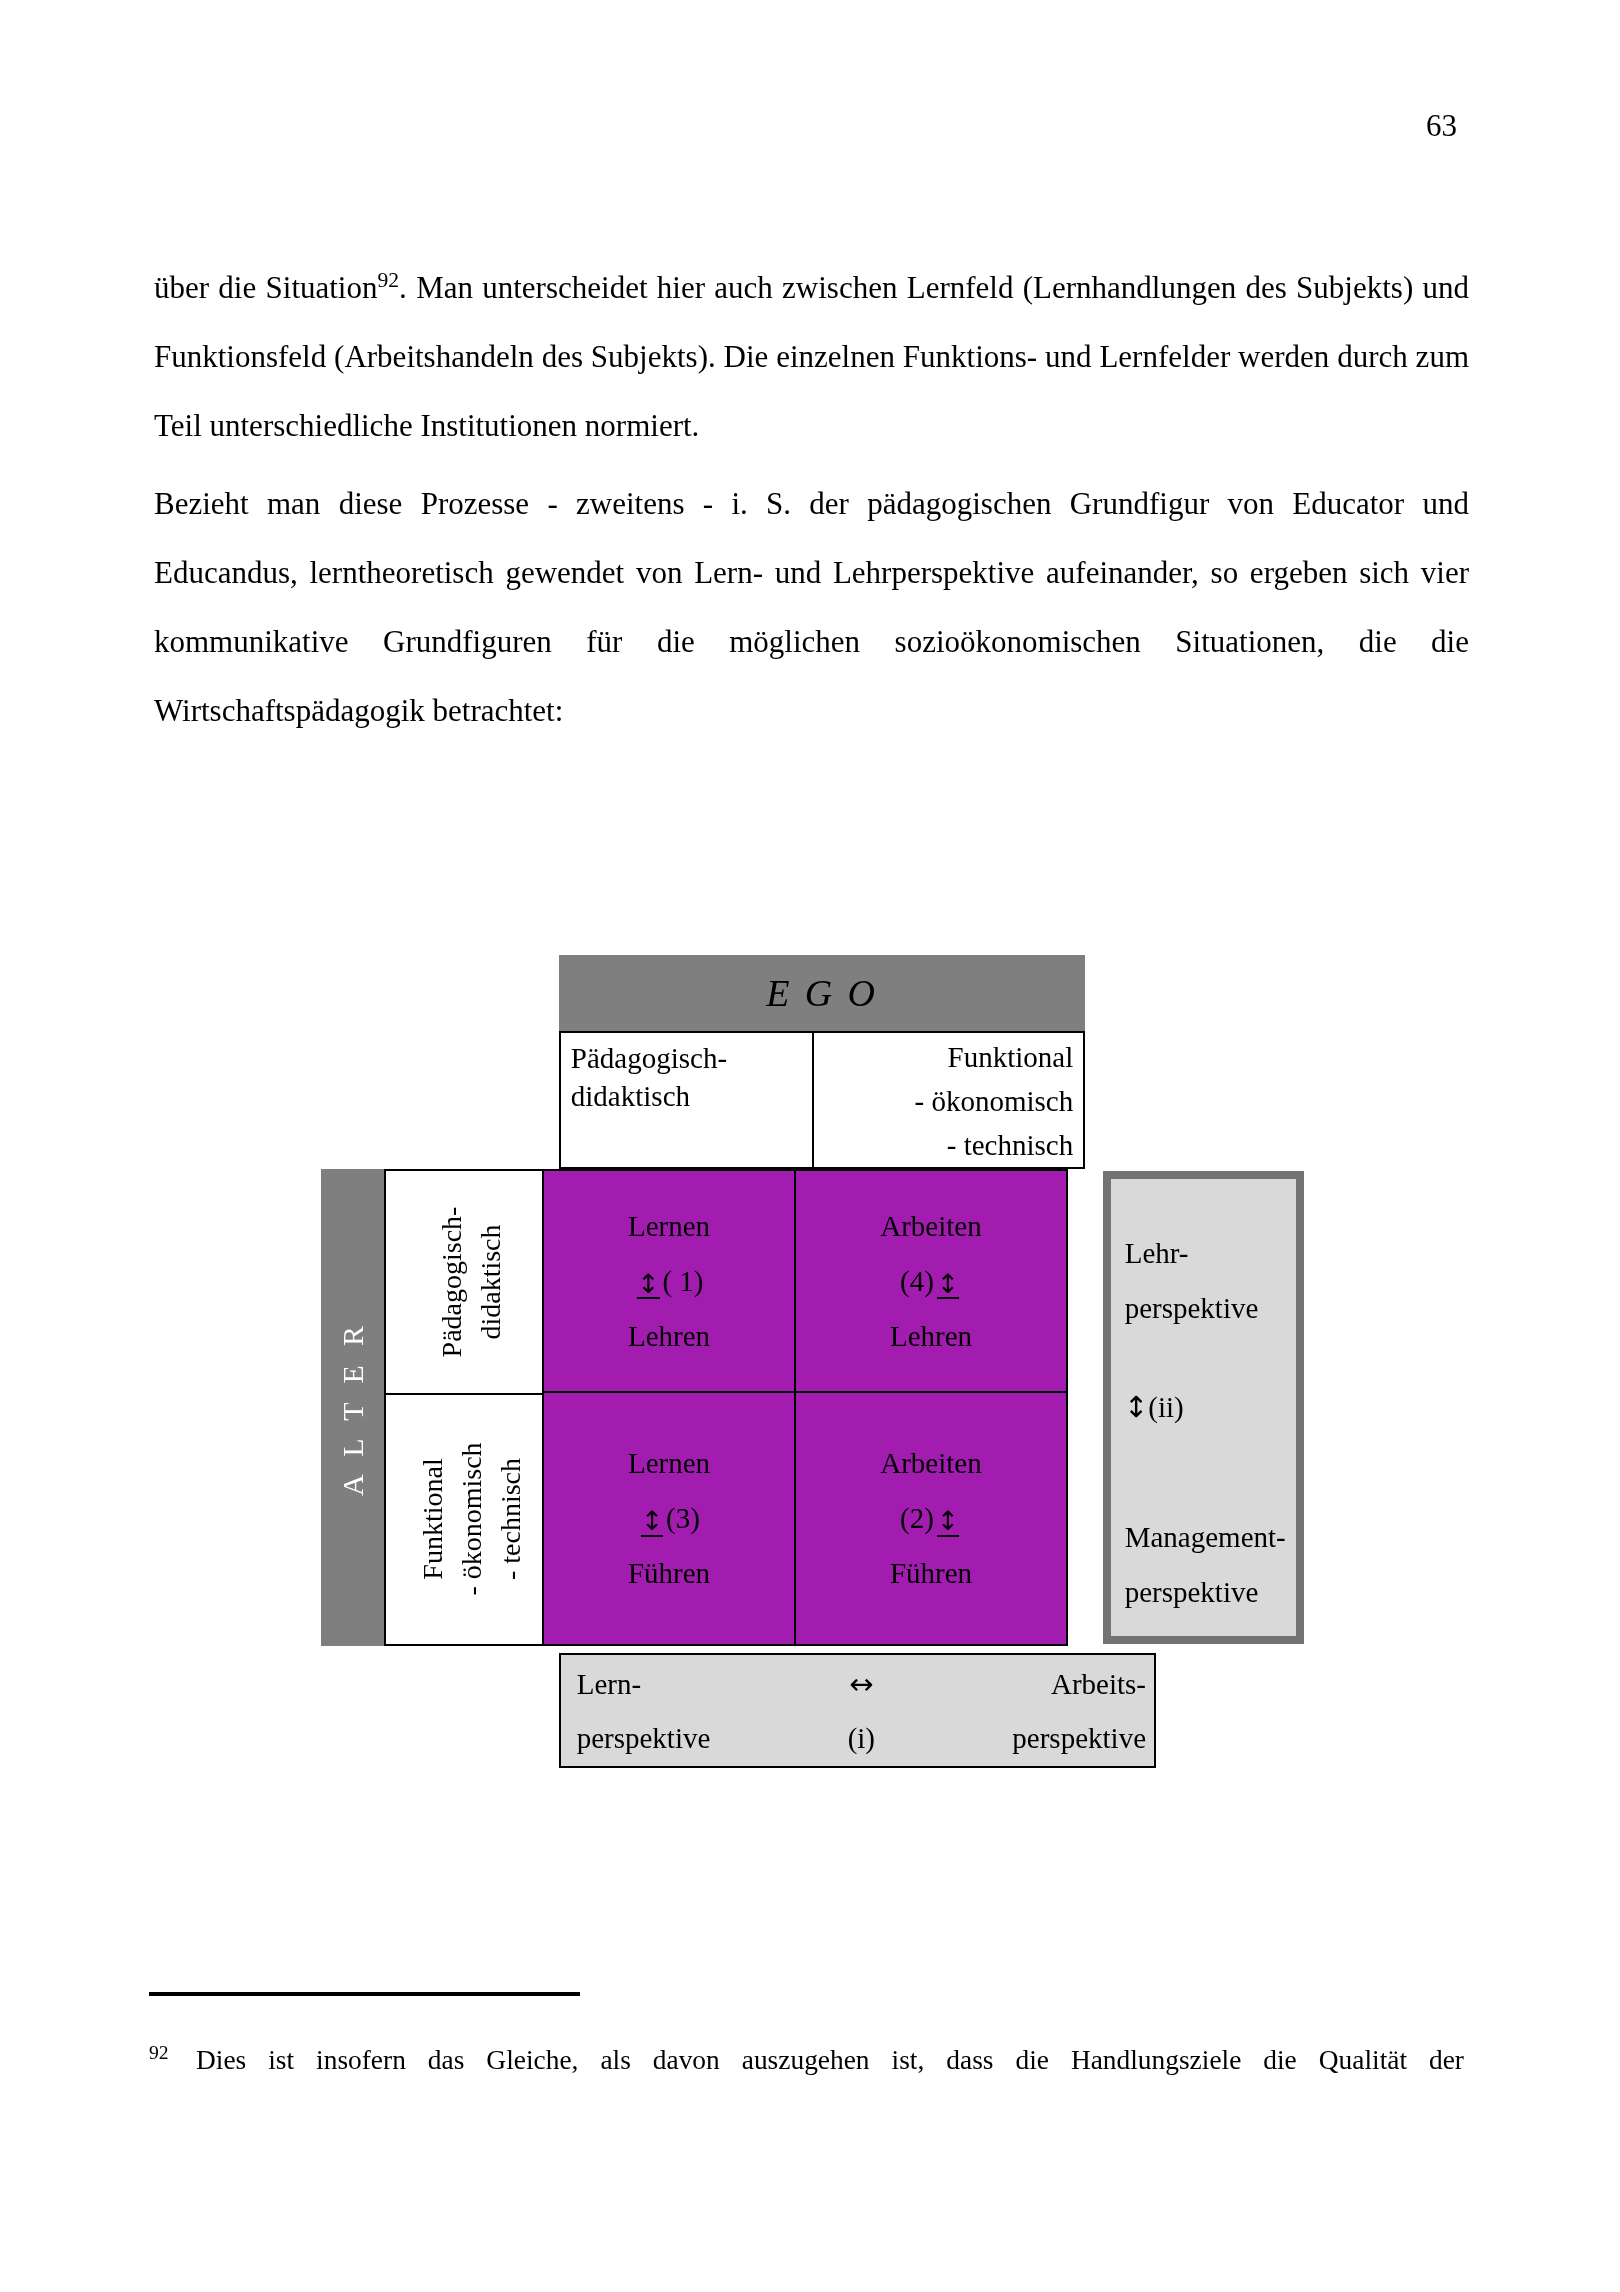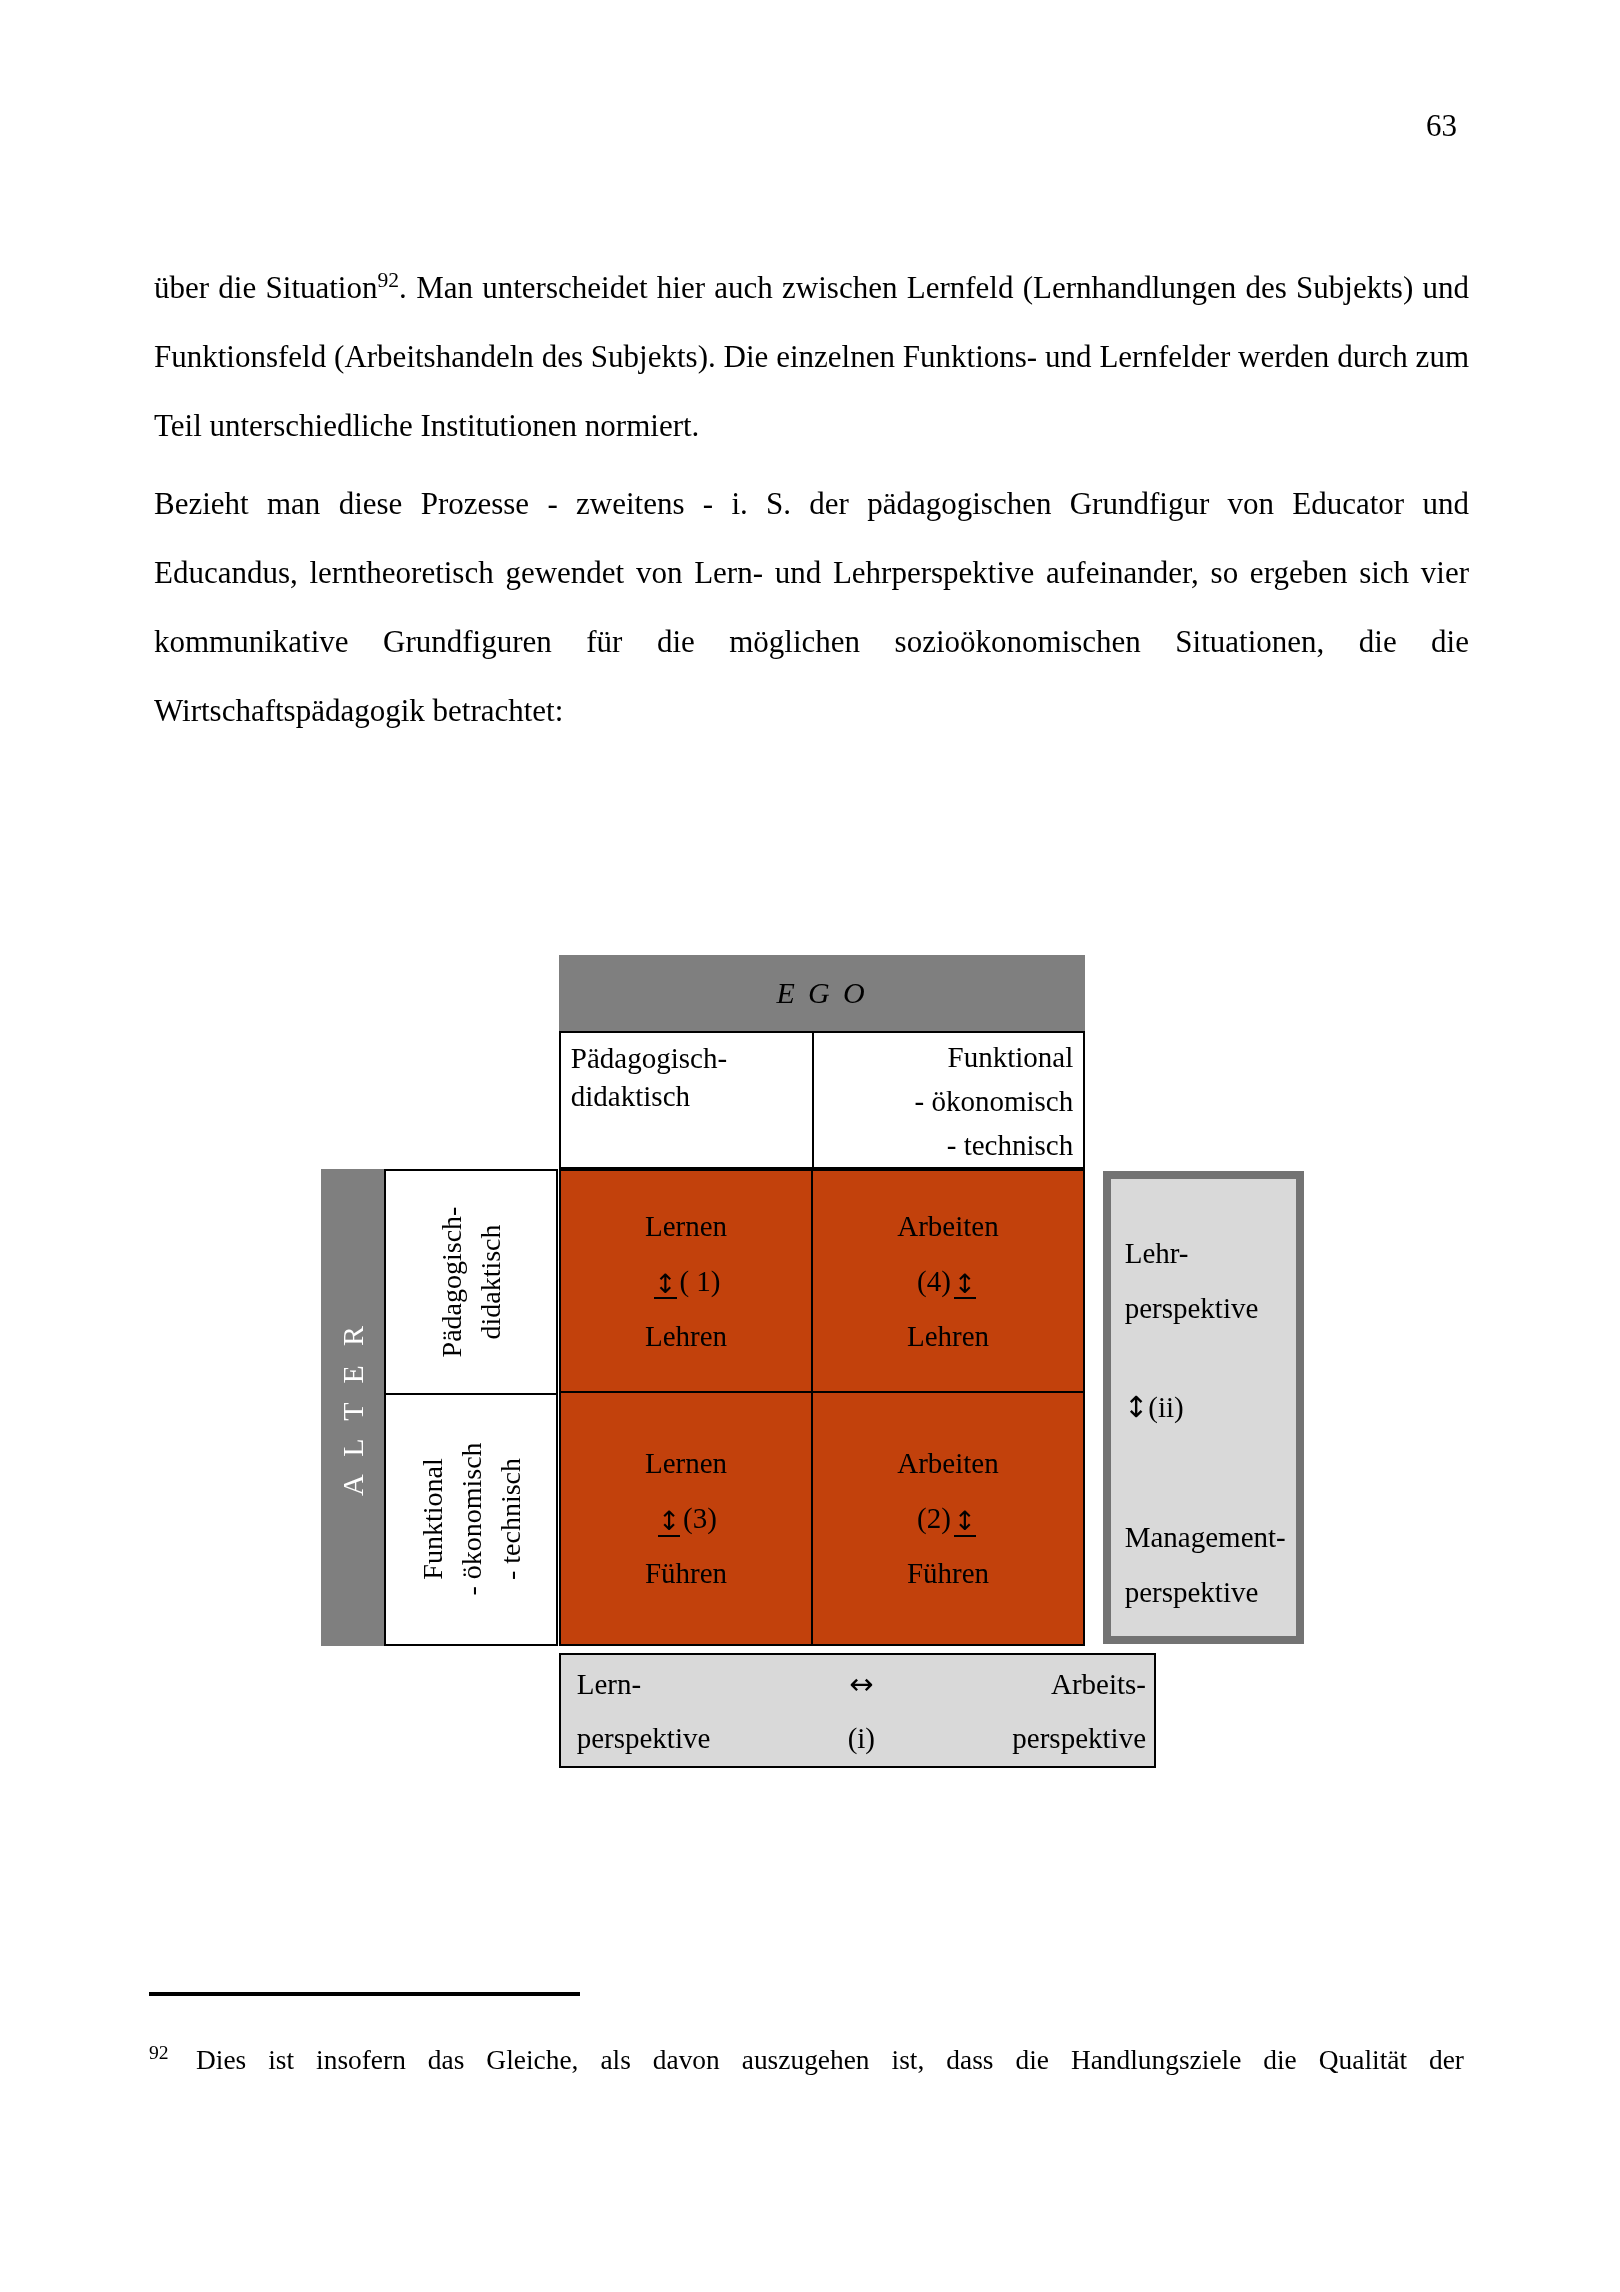--- a/index.html
+++ b/index.html
@@ -34,21 +34,21 @@
     line-height: 0;
     vertical-align: super;
   }
   .figure { position: absolute; inset: 0; }
 
   .ego-bar {
     position: absolute;
     left: 559px; top: 955px; width: 526px; height: 76px;
     background: var(--bar, #7f7f7f);
     display: flex; align-items: center; justify-content: center;
-    font-size: 30px; font-style: italic; letter-spacing: 2.9px;
+    font-size: 38px; font-style: italic; letter-spacing: 2.9px;
   }
   .colhead {
     position: absolute;
     left: 559px; top: 1031px; width: 526px; height: 138px;
     border: 2px solid #000; box-sizing: border-box;
     background: #fff; display: flex;
   }
   .colhead-left {
     width: 253px; box-sizing: border-box;
     border-right: 2px solid #000;
@@ -82,23 +82,23 @@
   .rl-bottom { height: 247px; }
   .rot-wrap {
     position: absolute; top: 50%; left: 50%;
     transform: translate(-50%, -50%) rotate(-90deg);
     text-align: center; white-space: nowrap;
     font-size: 28px; line-height: 39px;
   }
 
   .matrix {
     position: absolute;
-    left: 559px; top: 1169px; width: 526px; height: 477px;
+    left: 542px; top: 1169px; width: 526px; height: 477px;
     border: 2.9px solid #000; box-sizing: border-box;
-    background: #c2410c;
+    background: #a21caf;
     display: grid;
     grid-template-columns: 252px 1fr;
     grid-template-rows: 222px 1fr;
   }
   .cell {
     display: flex; flex-direction: column;
     align-items: center; justify-content: center;
     font-size: 29px; line-height: 55px;
     box-sizing: border-box;
   }

